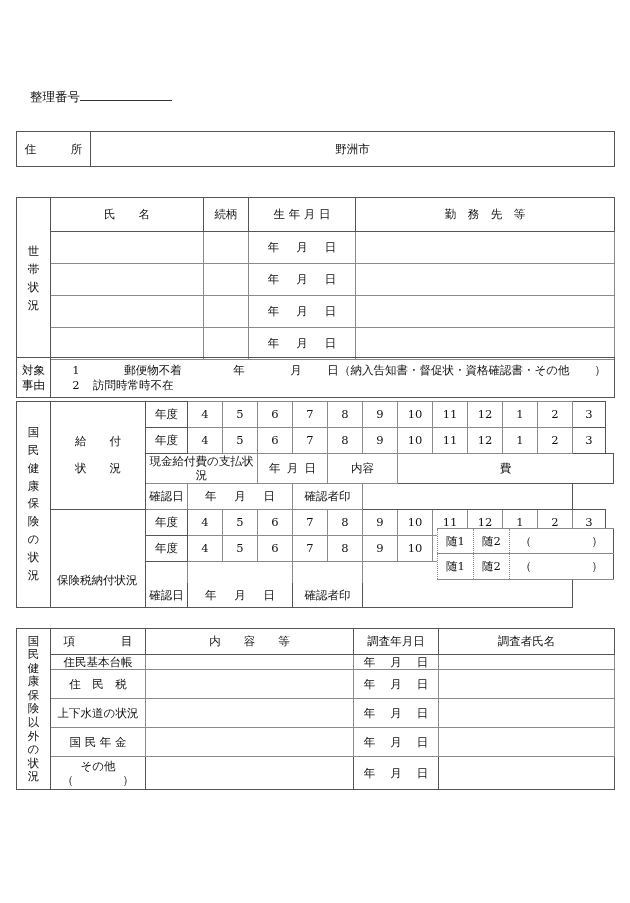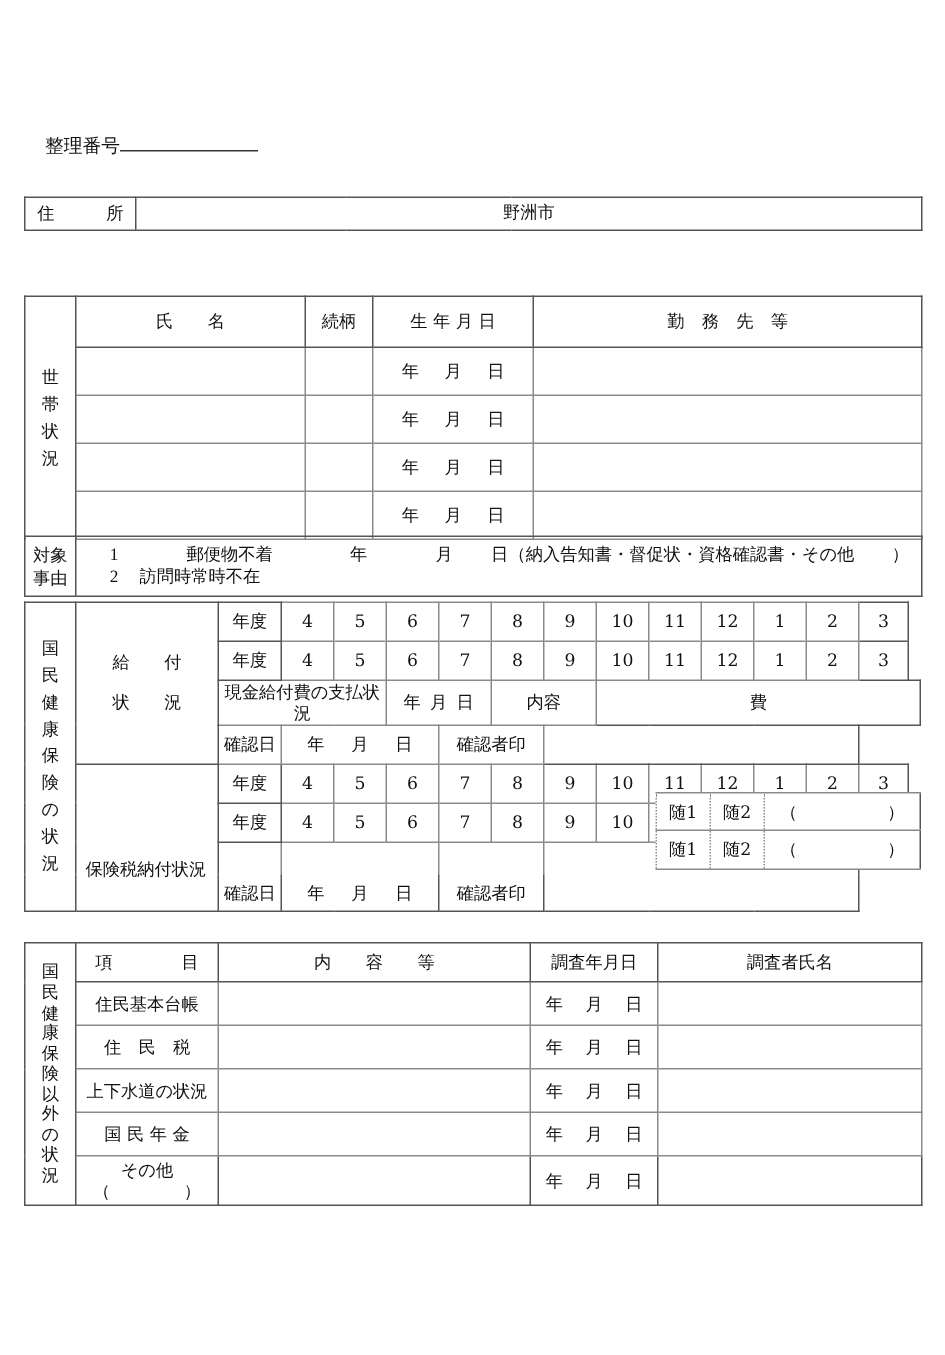--- a/index.html
+++ b/index.html
@@ -30,21 +30,21 @@
     vertical-align:middle;
     text-align:center;
     line-height:1.25;
   }
   .outer{border:1px solid #555 !important;}
   .dot-l{border-left:1px dotted #8a8a8a !important;}
   .dot-b{border-bottom:1px dotted #8a8a8a !important;}
   .nb-t{border-top:none !important;}
   .nb-b{border-bottom:none !important;}
 
-  .lft{text-align:left;padding-left:7px;font-family:Liberation Serif, serif;}
+  .lft{text-align:left;padding-left:7px;}
   .rgt{text-align:right;padding-right:7px;}
   .bot{vertical-align:bottom;padding-bottom:4px;}
   .top{vertical-align:top;padding-top:3px;}
   .spread{display:flex;justify-content:space-around;align-items:center;padding:0 8px;}
   .spread2{display:flex;justify-content:space-between;align-items:center;padding:0 11px;}
 
   
   .vert{
     display:flex;flex-direction:column;align-items:center;justify-content:center;
     height:100%;line-height:1.55;font-size:11.5px;
@@ -66,21 +66,21 @@
   </div>
 
   <table class="f" style="top:131px;">
     <colgroup>
       <col style="width:74px">
         <col style="width:140px">
         <col style="width:110px">
         <col style="width:274px">
     </colgroup>
     <tbody>
-    <tr style="height:22px;margin-left:20px;">
+    <tr style="height:35px;margin-left:20px;">
       <td class="outer">住　　　所</td>
       <td class="outer lft" colspan="3">野洲市</td>
     </tr>
   </tbody>
     </table>
 
   <table class="f" style="top:197px;">
     <colgroup>
       <col style="width:34px">
         <col style="width:153px">
@@ -380,21 +380,21 @@
               <span>状</span>
           <span>況</span>
         </div>
       </td>
       <td class="outer">項　　　　目</td>
       <td class="outer">内　　容　　等</td>
       <td class="outer">調査年月日</td>
       <td class="outer">調査者氏名</td>
     </tr>
 
-    <tr style="height:29px;">
+    <tr style="height:15px;">
       <td>住民基本台帳</td>
       <td></td>
       <td class="bot">
         <div class="ymd small">
           <span>年</span>
               <span>月</span>
               <span>日</span>
         </div>
       </td>
       <td></td>

